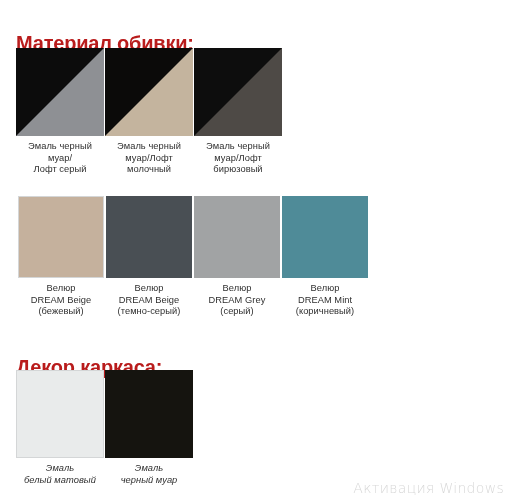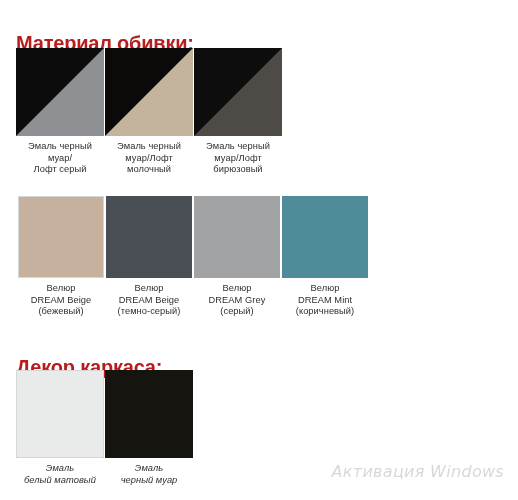--- a/index.html
+++ b/index.html
@@ -67,29 +67,28 @@
   
   #row-frame-1 { left: 0px; top: 370px; width: 518px; height: 120px; }
   #row-frame-1 .swatch { width: 88px; height: 88px; }
   #row-frame-1 .swatch-cell { width: 88px; font-style: italic; }
 
   .bordered { border: 1px solid #d4d6d7; }
 
   .watermark {
     position: absolute;
     right: 14px;
-    bottom: 19px;
-    font-size: 16px;
+    bottom: 4px;
+    font-size: 14px;
     color: #d8d8d8;
     font-family: "DejaVu Sans", sans-serif;
     font-weight: 300;
     letter-spacing: 0.3px;
     white-space: nowrap;
     user-select: none;
-    font-style: italic;
   }
 </style>
 </head>
 <body>
 
 <div class="page">
 
   <h2 class="section-heading" id="heading-upholstery">Материал обивки:</h2>
 
   <div class="row" id="row-upholstery-1">

